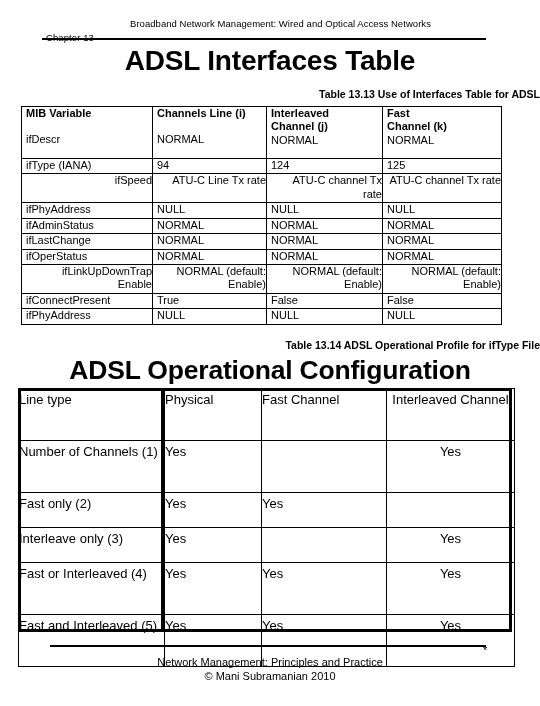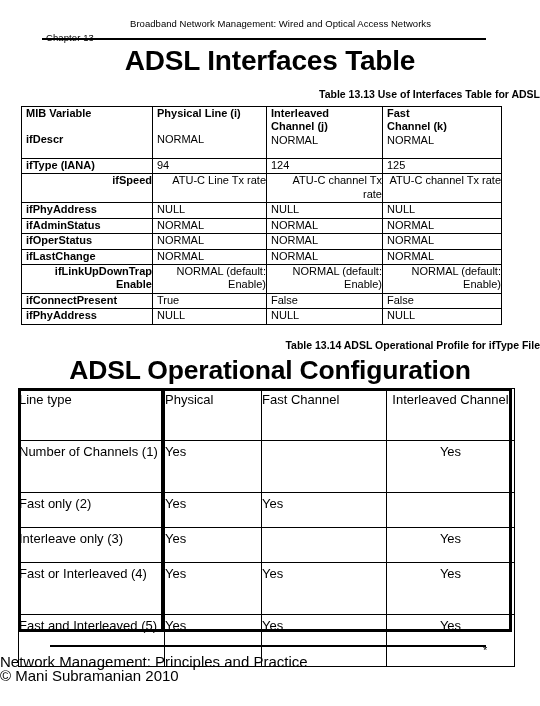--- a/index.html
+++ b/index.html
@@ -91,21 +91,21 @@
     line-height: 13.4px;
     font-size: 11px;
     overflow: hidden;
   }
   #interfaces-table .c0 { width: 126px; }
   #interfaces-table .c1 { width: 109px; }
   #interfaces-table .c2 { width: 111px; }
   #interfaces-table .c3 { width: 114px; }
   #interfaces-table .hdr-cell { height: 50px; }
   #interfaces-table .hdr-text { font-weight: bold; }
-  #interfaces-table .lead { font-weight: bold; }
+  #interfaces-table .lead { font-weight: normal; }
   #interfaces-table .gap { display: block; height: 13px; }
   #interfaces-table td.wrap2 { height: 27px; text-align: right; }
 
   
   #operational-table {
     position: absolute;
     left: 18px;
     top: 388px;
     width: 494px;
     border-collapse: collapse;
@@ -153,21 +153,22 @@
     left: 483px;
     top: 645px;
     font-size: 11px;
     line-height: 11px;
   }
   .footer-text {
     position: absolute;
     left: 0;
     top: 655px;
     width: 540px;
-    font-size: 15px;
+    text-align: center;
+    font-size: 11px;
     line-height: 14px;
     white-space: nowrap;
   }
 </style>
 </head>
 <body>
 
 <div class="slide-header">
   <div class="chapter-label">Chapter 13</div>
   <div class="header-subject">Broadband Network Management:  Wired and Optical Access Networks</div>
@@ -180,21 +181,21 @@
 
 <table id="interfaces-table">
   <tbody>
     <tr>
       <td class="c0 hdr-cell">
         <span class="hdr-text">MIB Variable</span>
         <span class="gap"></span>
         <span class="lead">ifDescr</span>
       </td>
       <td class="c1 hdr-cell">
-        <span class="hdr-text">Physical Line (i)</span>
+        <span class="hdr-text">Channels Line (i)</span>
         <span class="gap"></span>
         <span>NORMAL</span>
       </td>
       <td class="c2 hdr-cell">
         <span class="hdr-text">Interleaved</span><br>
         <span class="hdr-text">Channel (j)</span><br>
         <span>NORMAL</span>
       </td>
       <td class="c3 hdr-cell">
         <span class="hdr-text">Fast</span><br>
@@ -225,28 +226,28 @@
     </tr>
 
     <tr>
       <td class="c0"><span class="lead">ifAdminStatus</span></td>
       <td class="c1">NORMAL</td>
       <td class="c2">NORMAL</td>
       <td class="c3">NORMAL</td>
     </tr>
 
     <tr>
-      <td class="c0"><span class="lead">ifOperStatus</span></td>
+      <td class="c0"><span class="lead">ifLastChange</span></td>
       <td class="c1">NORMAL</td>
       <td class="c2">NORMAL</td>
       <td class="c3">NORMAL</td>
     </tr>
 
     <tr>
-      <td class="c0"><span class="lead">ifLastChange</span></td>
+      <td class="c0"><span class="lead">ifOperStatus</span></td>
       <td class="c1">NORMAL</td>
       <td class="c2">NORMAL</td>
       <td class="c3">NORMAL</td>
     </tr>
 
     <tr>
       <td class="c0 wrap2"><span class="lead">ifLinkUpDownTrap Enable</span></td>
       <td class="c1 wrap2">NORMAL (default: Enable)</td>
       <td class="c2 wrap2">NORMAL (default: Enable)</td>
       <td class="c3 wrap2">NORMAL (default: Enable)</td>

